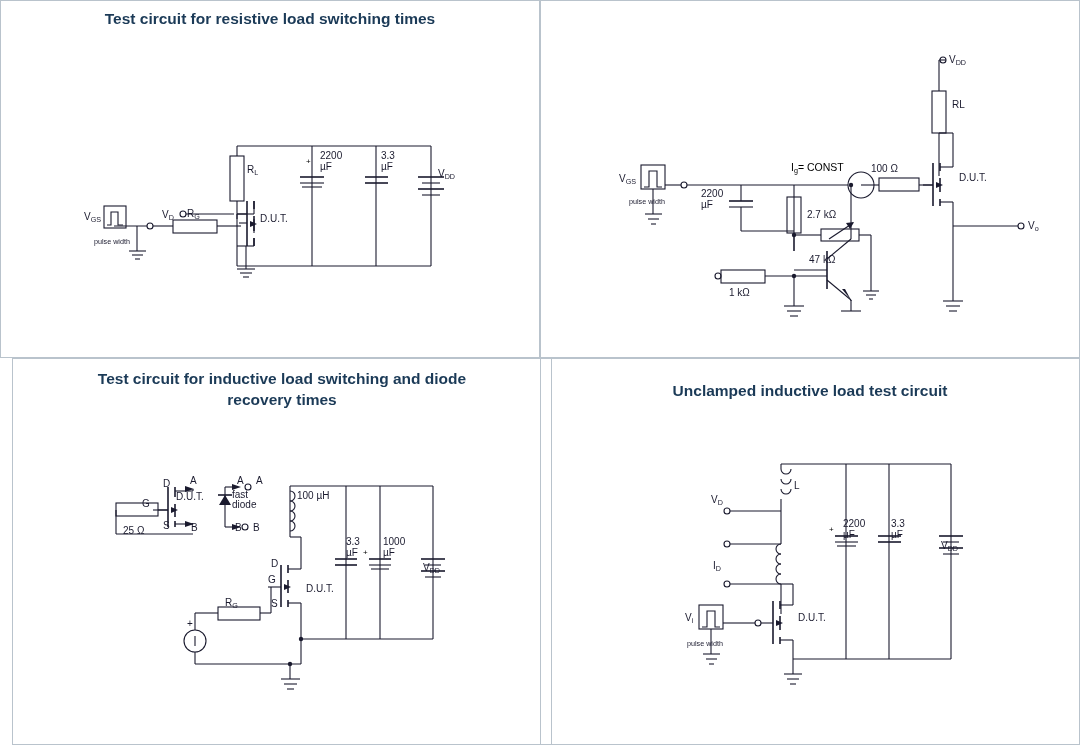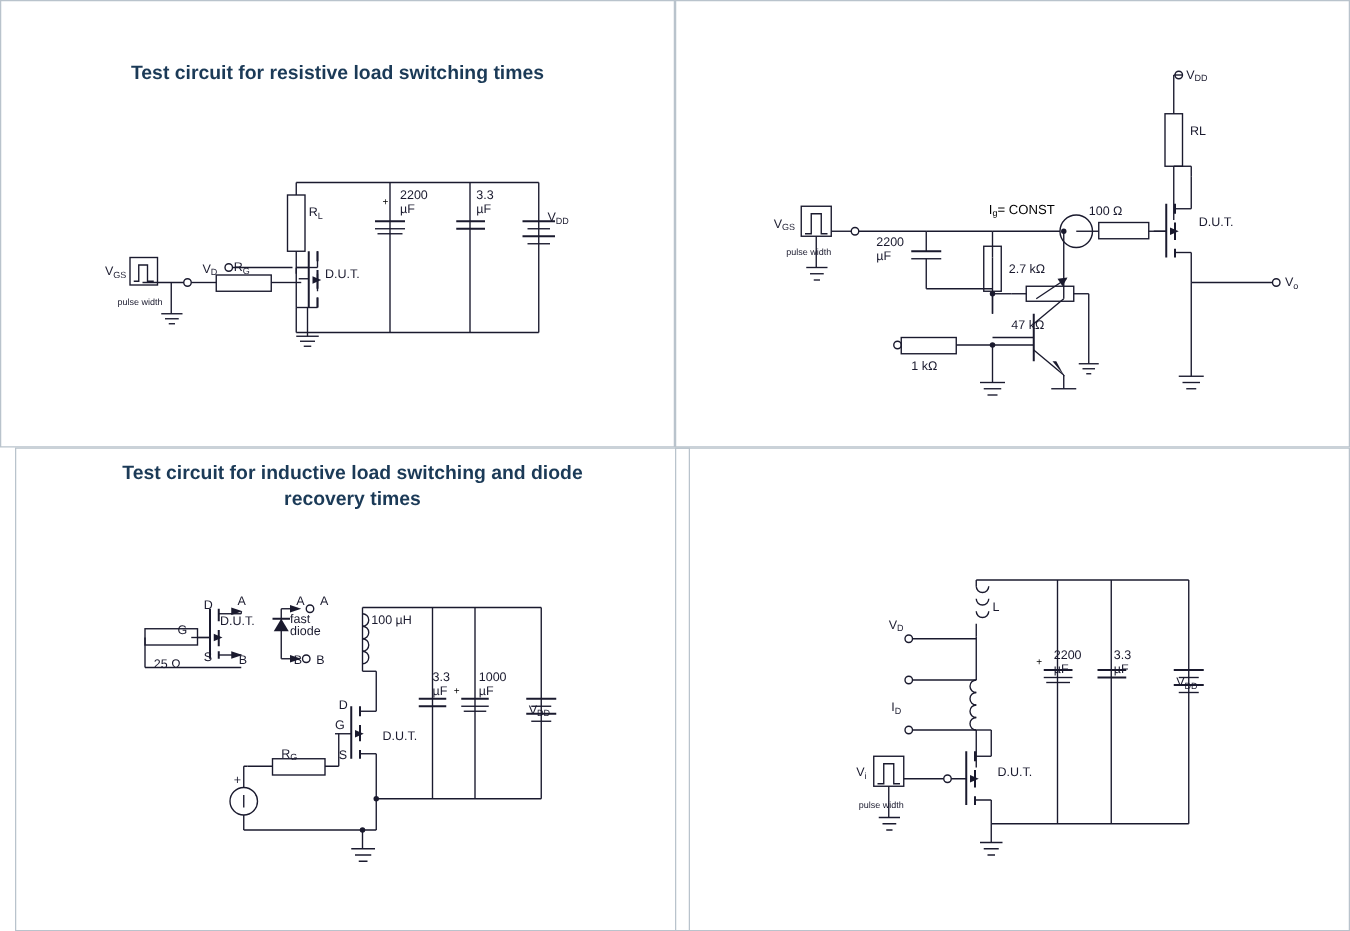--- a/index.html
+++ b/index.html
@@ -27,21 +27,21 @@
 
   .qtitle{
     position:absolute;
     left:0;right:0;
     text-align:center;
     font-weight:bold;
     font-size:15.5px;
     color:#1b3a57;
     line-height:1.35;
   }
-  .t-tl{top:8px;margin-top:40px;}
+  .t-tl{top:8px;}
   .t-tr{top:18px;}
   .t-bl{top:10px;}
   .t-br{top:22px;}
 
   svg{position:absolute;left:0;top:0;overflow:visible;}
   .wire{stroke:#1a1a2e;stroke-width:1.1;fill:none;}
   .wire-th{stroke:#1a1a2e;stroke-width:1.6;fill:none;}
   .fillblk{fill:#1a1a2e;}
   .nofill{fill:none;stroke:#1a1a2e;stroke-width:1.1;}
   .lbl{
@@ -400,20 +400,21 @@
       </text>
       <text class="lbl" x="174" y="268">+</text>
       <text class="lbl" x="258" y="208">D</text>
       <text class="lbl" x="255" y="224">G</text>
       <text class="lbl" x="258" y="248">S</text>
       <text class="lbl" x="293" y="233">D.U.T.</text>
     </svg>
   </div>
 
   <div class="quad q-br">
+    <div class="qtitle t-br">Unclamped inductive load test circuit</div>
 
     <svg width="540" height="387">
 
       <path class="wire" d="M240,105 L410,105"></path>
 
       <path class="nofill" d="M240,110 a5,5 0 1,0 10,0"></path>
       <path class="nofill" d="M240,120 a5,5 0 1,0 10,0"></path>
       <path class="nofill" d="M240,130 a5,5 0 1,0 10,0"></path>
       <path class="wire" d="M240,105 L240,110"></path>
       <path class="wire" d="M240,140 L240,150"></path>

